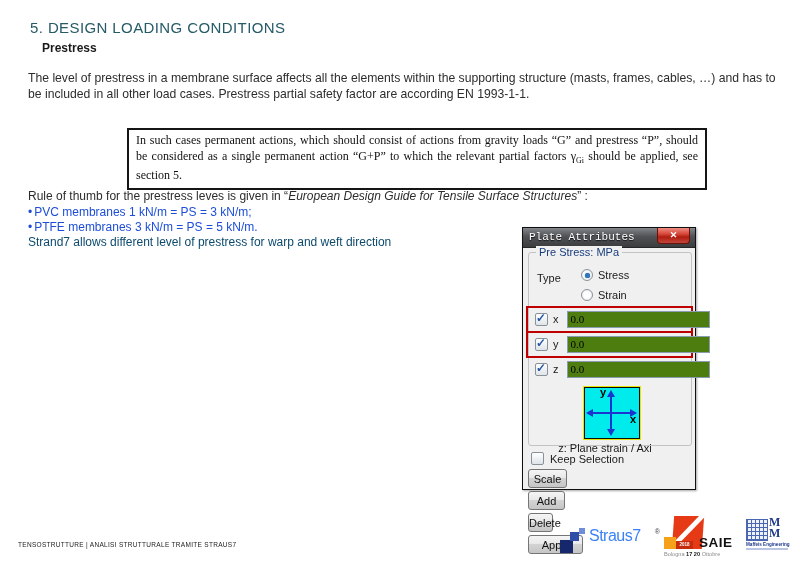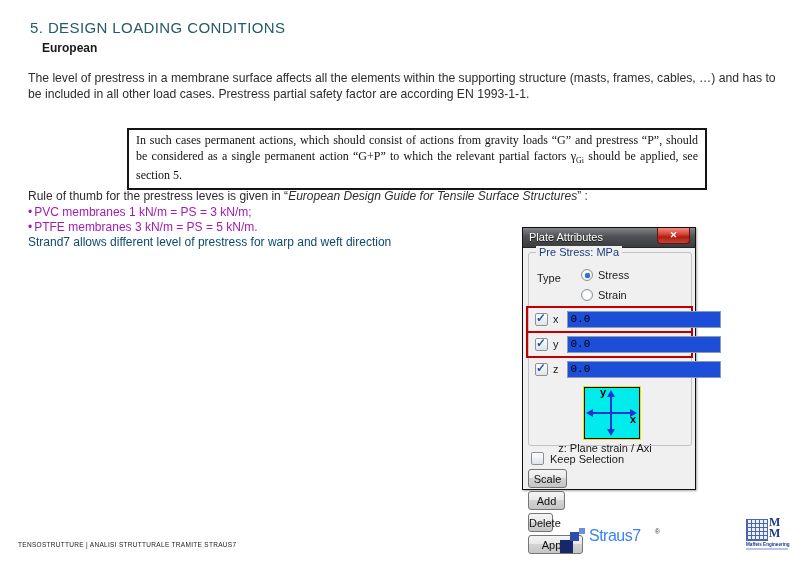--- a/index.html
+++ b/index.html
@@ -11,33 +11,33 @@
          letter-spacing:.4px;color:var(--title_teal);}
   .subtitle{position:absolute;left:42px;top:41px;margin:0;font-size:12px;font-weight:700;color:#1a1a1a;}
   .intro{position:absolute;left:28px;top:70px;width:756px;margin:0;font-size:12.2px;line-height:16px;color:#2d2d2d;}
   .quote-box{position:absolute;left:127px;top:128px;width:580px;box-sizing:border-box;
              border:2px solid #151515;padding:3px 7px 4px 7px;
              font-family:"Liberation Serif",serif;font-size:12px;line-height:15.5px;color:#111;
              text-align:justify;}
   .quote-box sub{font-size:8px;}
   .rule{position:absolute;left:28px;top:189px;margin:0;font-size:12px;color:#2d2d2d;width:760px;}
   .rule em{font-style:italic;}
-  .bullet{position:absolute;left:28px;margin:0;font-size:12px;color:#a21caf;}
+  .bullet{position:absolute;left:28px;margin:0;font-size:12px;color:#1d4ed8;}
   .bullet .bch{margin-right:2px;}
   .b0{top:205px;} .b1{top:220px;}
   .note{position:absolute;left:28px;top:235px;margin:0;font-size:12px;color:#0c4a6e;}
 
   
   .dialog{position:absolute;left:522px;top:227px;width:174px;height:263px;
           border:1px solid #101010;background:#f0f0f0;box-sizing:border-box;
           font-size:11px;color:#1a1a1a;box-shadow:1px 1px 2px rgba(0,0,0,.35);}
   .titlebar{position:absolute;left:0;top:0;right:0;height:19px;
             background:linear-gradient(#83868a,#4f5154 45%,#3a3c3e);
             border-bottom:1px solid #262626;}
-  .dtitle{position:absolute;left:6px;top:3px;color:#fff;font-size:11px;text-shadow:0 1px 1px rgba(0,0,0,.8);}
+  .dtitle{position:absolute;left:6px;top:3px;color:#fff;font-size:11px;text-shadow:0 1px 1px rgba(0,0,0,.8);font-family:Liberation Mono, monospace;}
   .closebtn{position:absolute;right:5px;top:0;width:31px;height:15px;border:1px solid #6d100a;
             border-top:none;border-radius:0 0 4px 4px;
             background:linear-gradient(#ef8d83,#d6473a 40%,#b01c10 60%,#c1473c);
             color:#fff;text-align:center;line-height:14px;font-size:9px;font-weight:700;cursor:pointer;}
   .dbody{position:absolute;left:0;top:19px;right:0;bottom:0;}
   .group{position:absolute;left:5px;top:5px;width:164px;height:194px;box-sizing:border-box;
          border:1px solid #c3c3c6;border-radius:3px;padding-left:44px;}
   .legend{position:absolute;left:7px;top:-7px;background:#f0f0f0;padding:0 3px;color:#1a3e7e;}
   .type-label{position:absolute;left:14px;top:25px;}
   .radio-row{position:absolute;left:58px;display:flex;align-items:center;gap:5px;}
@@ -47,22 +47,22 @@
   .radio.selected::after{content:"";position:absolute;left:2.5px;top:2.5px;width:5px;height:5px;
          border-radius:50%;background:#2f76bc;box-shadow:0 0 1px #1b4f86;}
   .hlbox{position:absolute;left:3px;width:167px;height:27px;border:2px solid var(--annotation_red);box-sizing:border-box;}
   .hl1{top:59px;} .hl2{top:84px;}
   .field-row{position:absolute;left:12px;right:8px;height:18px;display:flex;align-items:center;}
   .fr0{top:63px;} .fr1{top:88px;} .fr2{top:113px;}
   .checkbox{width:13px;height:13px;border:1px solid #8a9299;box-sizing:border-box;border-radius:2px;
             background:linear-gradient(#fff,#dee4e9);position:relative;cursor:pointer;flex:0 0 auto;}
   .checkbox .check{position:absolute;left:0px;top:-3px;font-size:12px;font-weight:700;color:#2456a5;}
   .flabel{margin-left:5px;width:14px;}
-  .finput{flex:1;height:17px;box-sizing:border-box;border:1px solid #8a9cb2;background:#1d4ed8;
-          font-family:Liberation Mono, monospace;font-size:11px;padding:0 3px;margin-left:8px;}
+  .finput{flex:1;height:17px;box-sizing:border-box;border:1px solid #8a9cb2;background:#4d7c0f;
+          font-family:Liberation Serif, serif;font-size:11px;padding:0 3px;margin-left:8px;}
   .diagram{position:absolute;left:60px;top:139px;width:56px;height:52px;background:var(--diagram_cyan);
            border:1px solid #e3e500;box-shadow:0 0 0 1px #0b0b0b inset;}
   .vline{position:absolute;left:26px;top:8px;width:2px;height:36px;background:var(--arrow_blue);}
   .hline{position:absolute;left:7px;top:25px;width:42px;height:2px;background:var(--arrow_blue);}
   .arr{position:absolute;width:0;height:0;}
   .arr.up{left:23px;top:3px;border-left:4px solid transparent;border-right:4px solid transparent;border-bottom:7px solid var(--arrow_blue);}
   .arr.down{left:23px;bottom:3px;border-left:4px solid transparent;border-right:4px solid transparent;border-top:7px solid var(--arrow_blue);}
   .arr.left{left:2px;top:22px;border-top:4px solid transparent;border-bottom:4px solid transparent;border-right:7px solid var(--arrow_blue);}
   .arr.right{right:3px;top:22px;border-top:4px solid transparent;border-bottom:4px solid transparent;border-left:7px solid var(--arrow_blue);}
   .ax-y{position:absolute;left:16px;top:-1px;font-weight:700;font-size:11px;color:#000;}
@@ -104,21 +104,21 @@
        font-size:12px;line-height:11px;color:var(--maffeis_blue);}
   .mname{position:absolute;left:3px;top:25px;font-size:4.6px;font-weight:700;white-space:nowrap;}
   .mtag{position:absolute;left:3px;top:31px;width:42px;height:2px;background:#b9c3e2;}
 </style>
 </head>
 <body>
 
 <div class="slide">
 
   <h1 class="title">5. DESIGN LOADING CONDITIONS</h1>
-  <h2 class="subtitle">European</h2>
+  <h2 class="subtitle">Prestress</h2>
 
   <p class="intro">The level of prestress in a membrane surface affects all the elements within the supporting structure (masts, frames, cables, …) and has to be included in all other load cases. Prestress partial safety factor are according EN 1993-1-1.</p>
 
   <div class="quote-box">
     <span>In such cases permanent actions, which should consist of actions from gravity loads “G” and prestress “P”, should be considered as a single permanent action “G+P” to which the relevant partial factors </span><span>γ</span><sub>Gi</sub><span> should be applied, see section 5.</span>
   </div>
 
   <p class="rule">
     <span>Rule of thumb for the prestress leves is given in “</span><em>European Design Guide for Tensile Surface Structures</em><span>” :</span>
   </p>
@@ -209,20 +209,27 @@
   <div class="logo-straus7">
     <span class="s7icon">
       <i class="s7a"></i>
         <i class="s7b"></i>
         <i class="s7c"></i>
     </span>
     <span class="s7text">Straus7</span>
     <span class="s7reg">®</span>
   </div>
 
+  <div class="logo-saie">
+    <span class="saiesq"></span>
+    <span class="saieor"></span>
+    <span class="saieyr">2018</span>
+    <span class="saietx">SAIE</span>
+    <span class="saieft"><span>Bologna </span><b>17 20</b><span> Ottobre</span></span>
+  </div>
 
   <div class="logo-maffeis">
     <span class="mgrid"></span>
     <span class="mms"><span>M</span><br><span>M</span></span>
     <span class="mname">Maffeis Engineering</span>
     <span class="mtag"></span>
   </div>
 
 </div>
 

